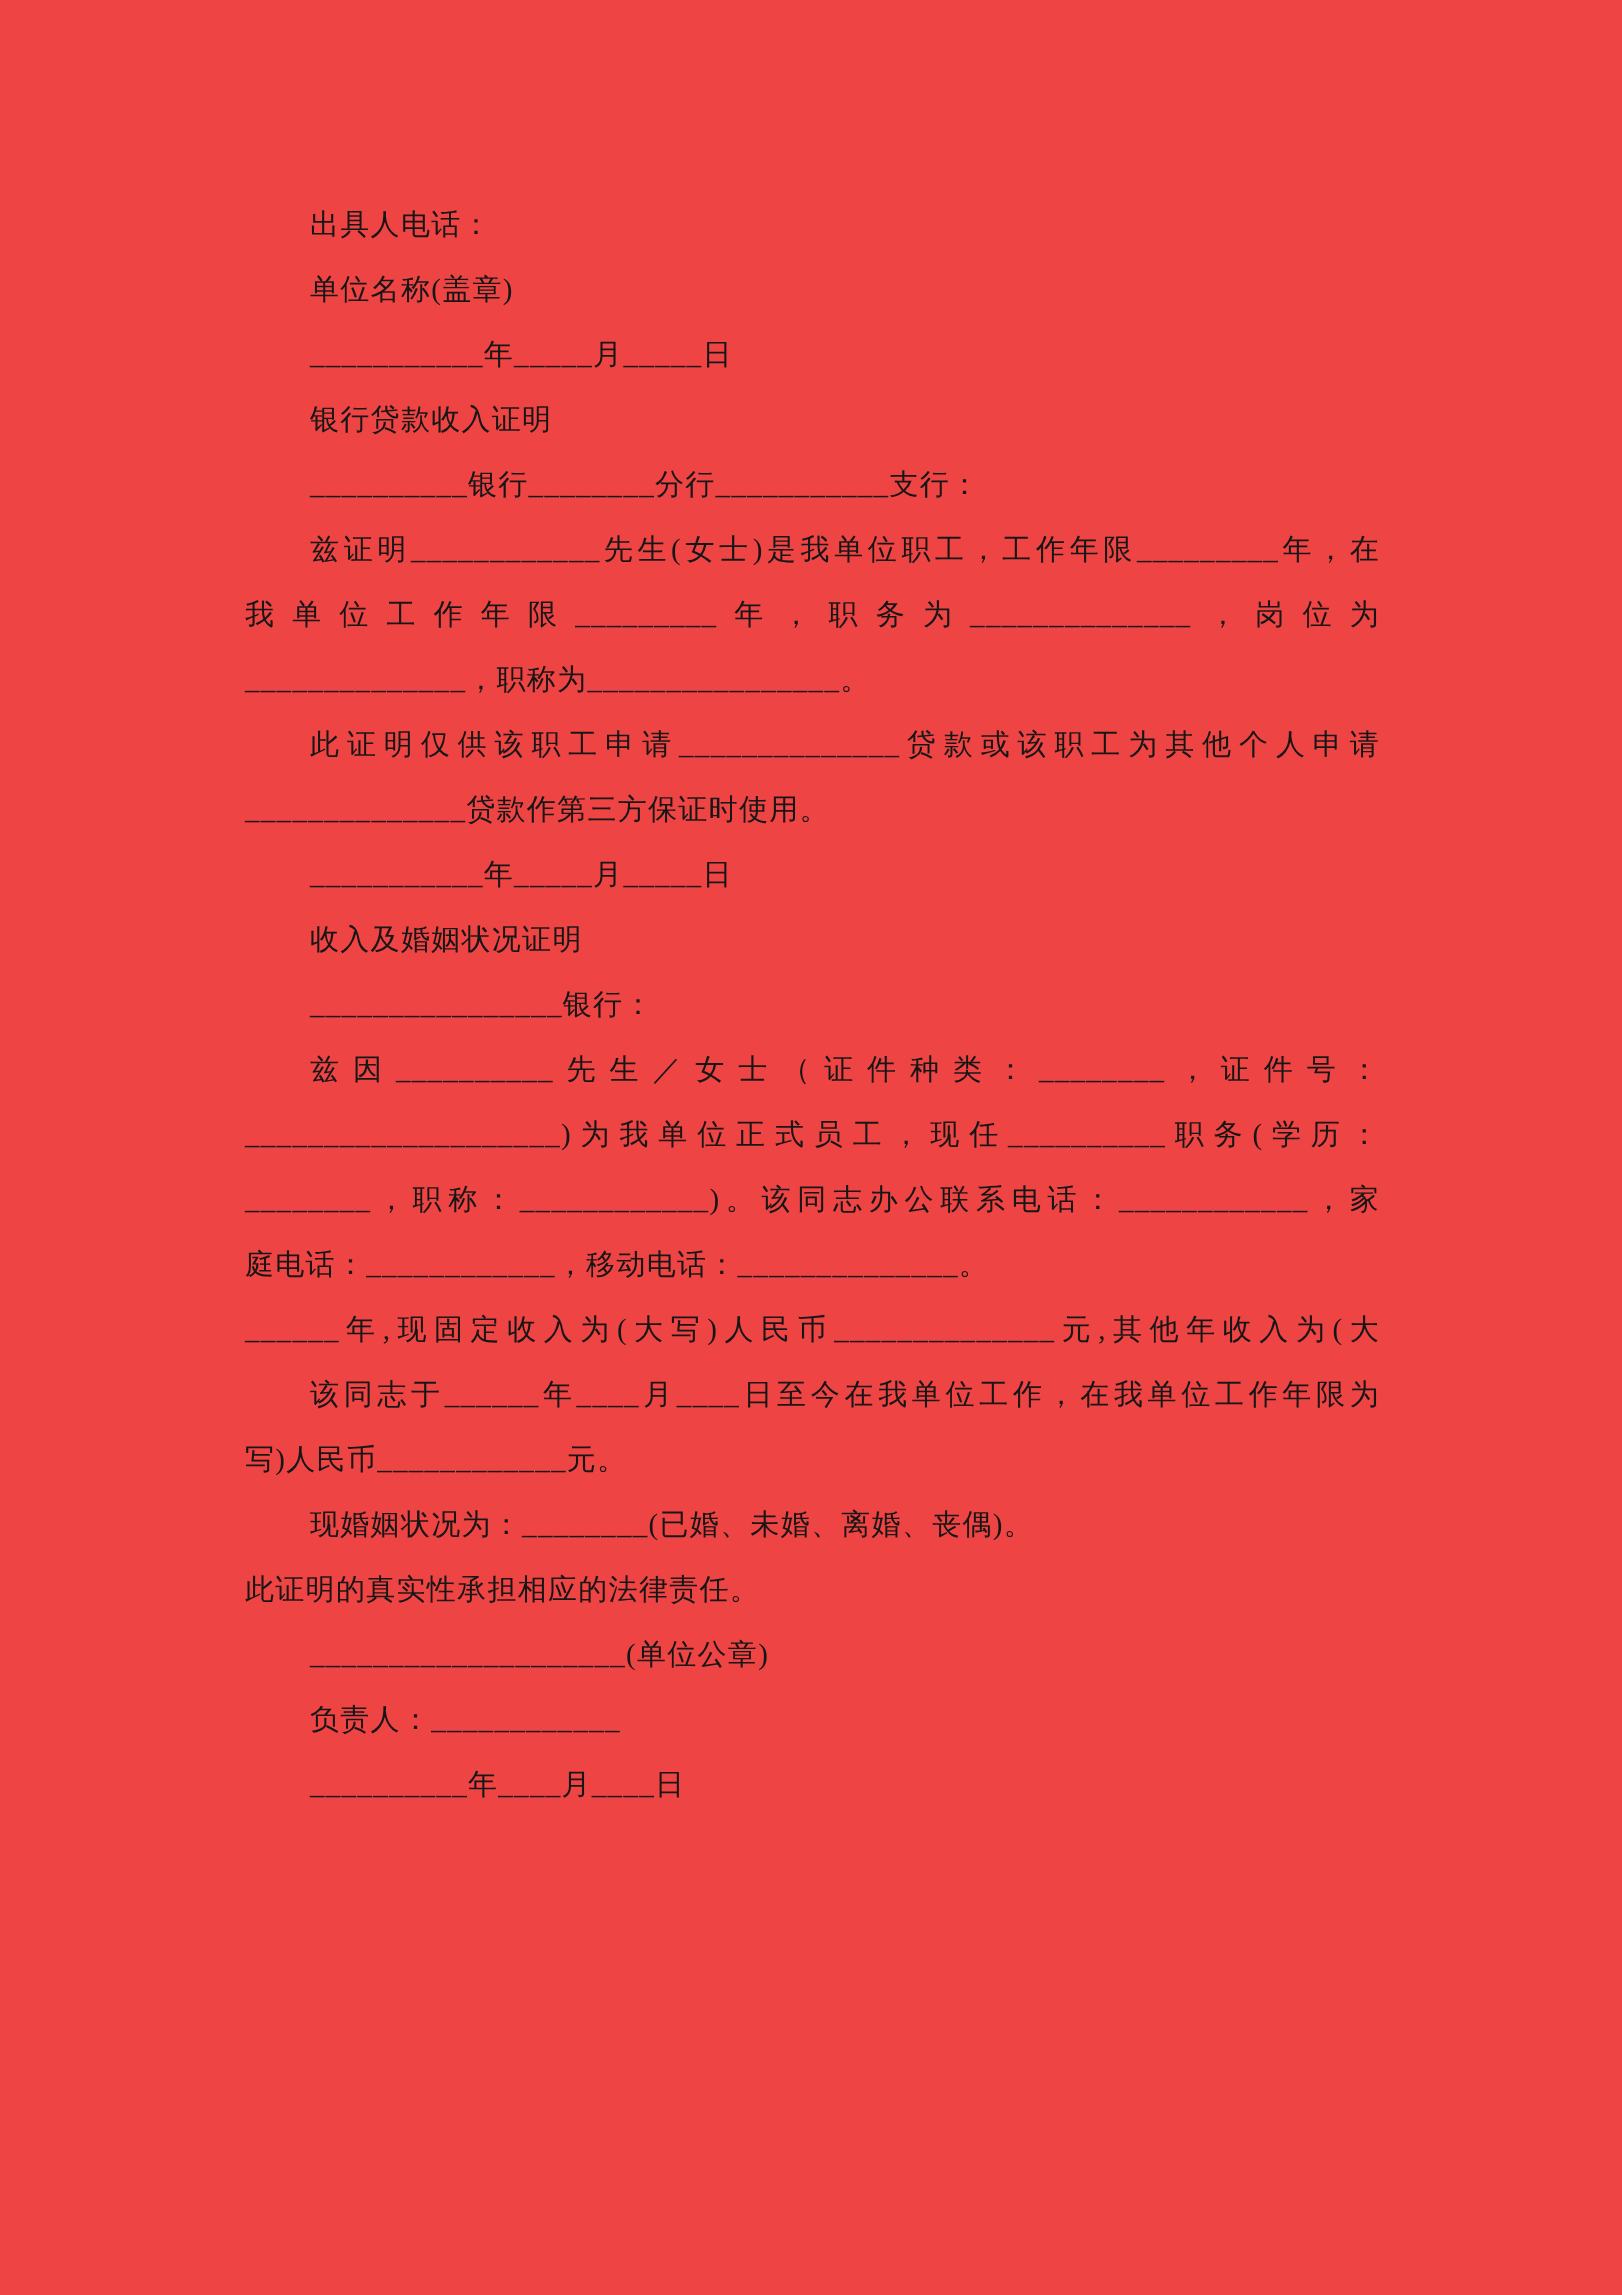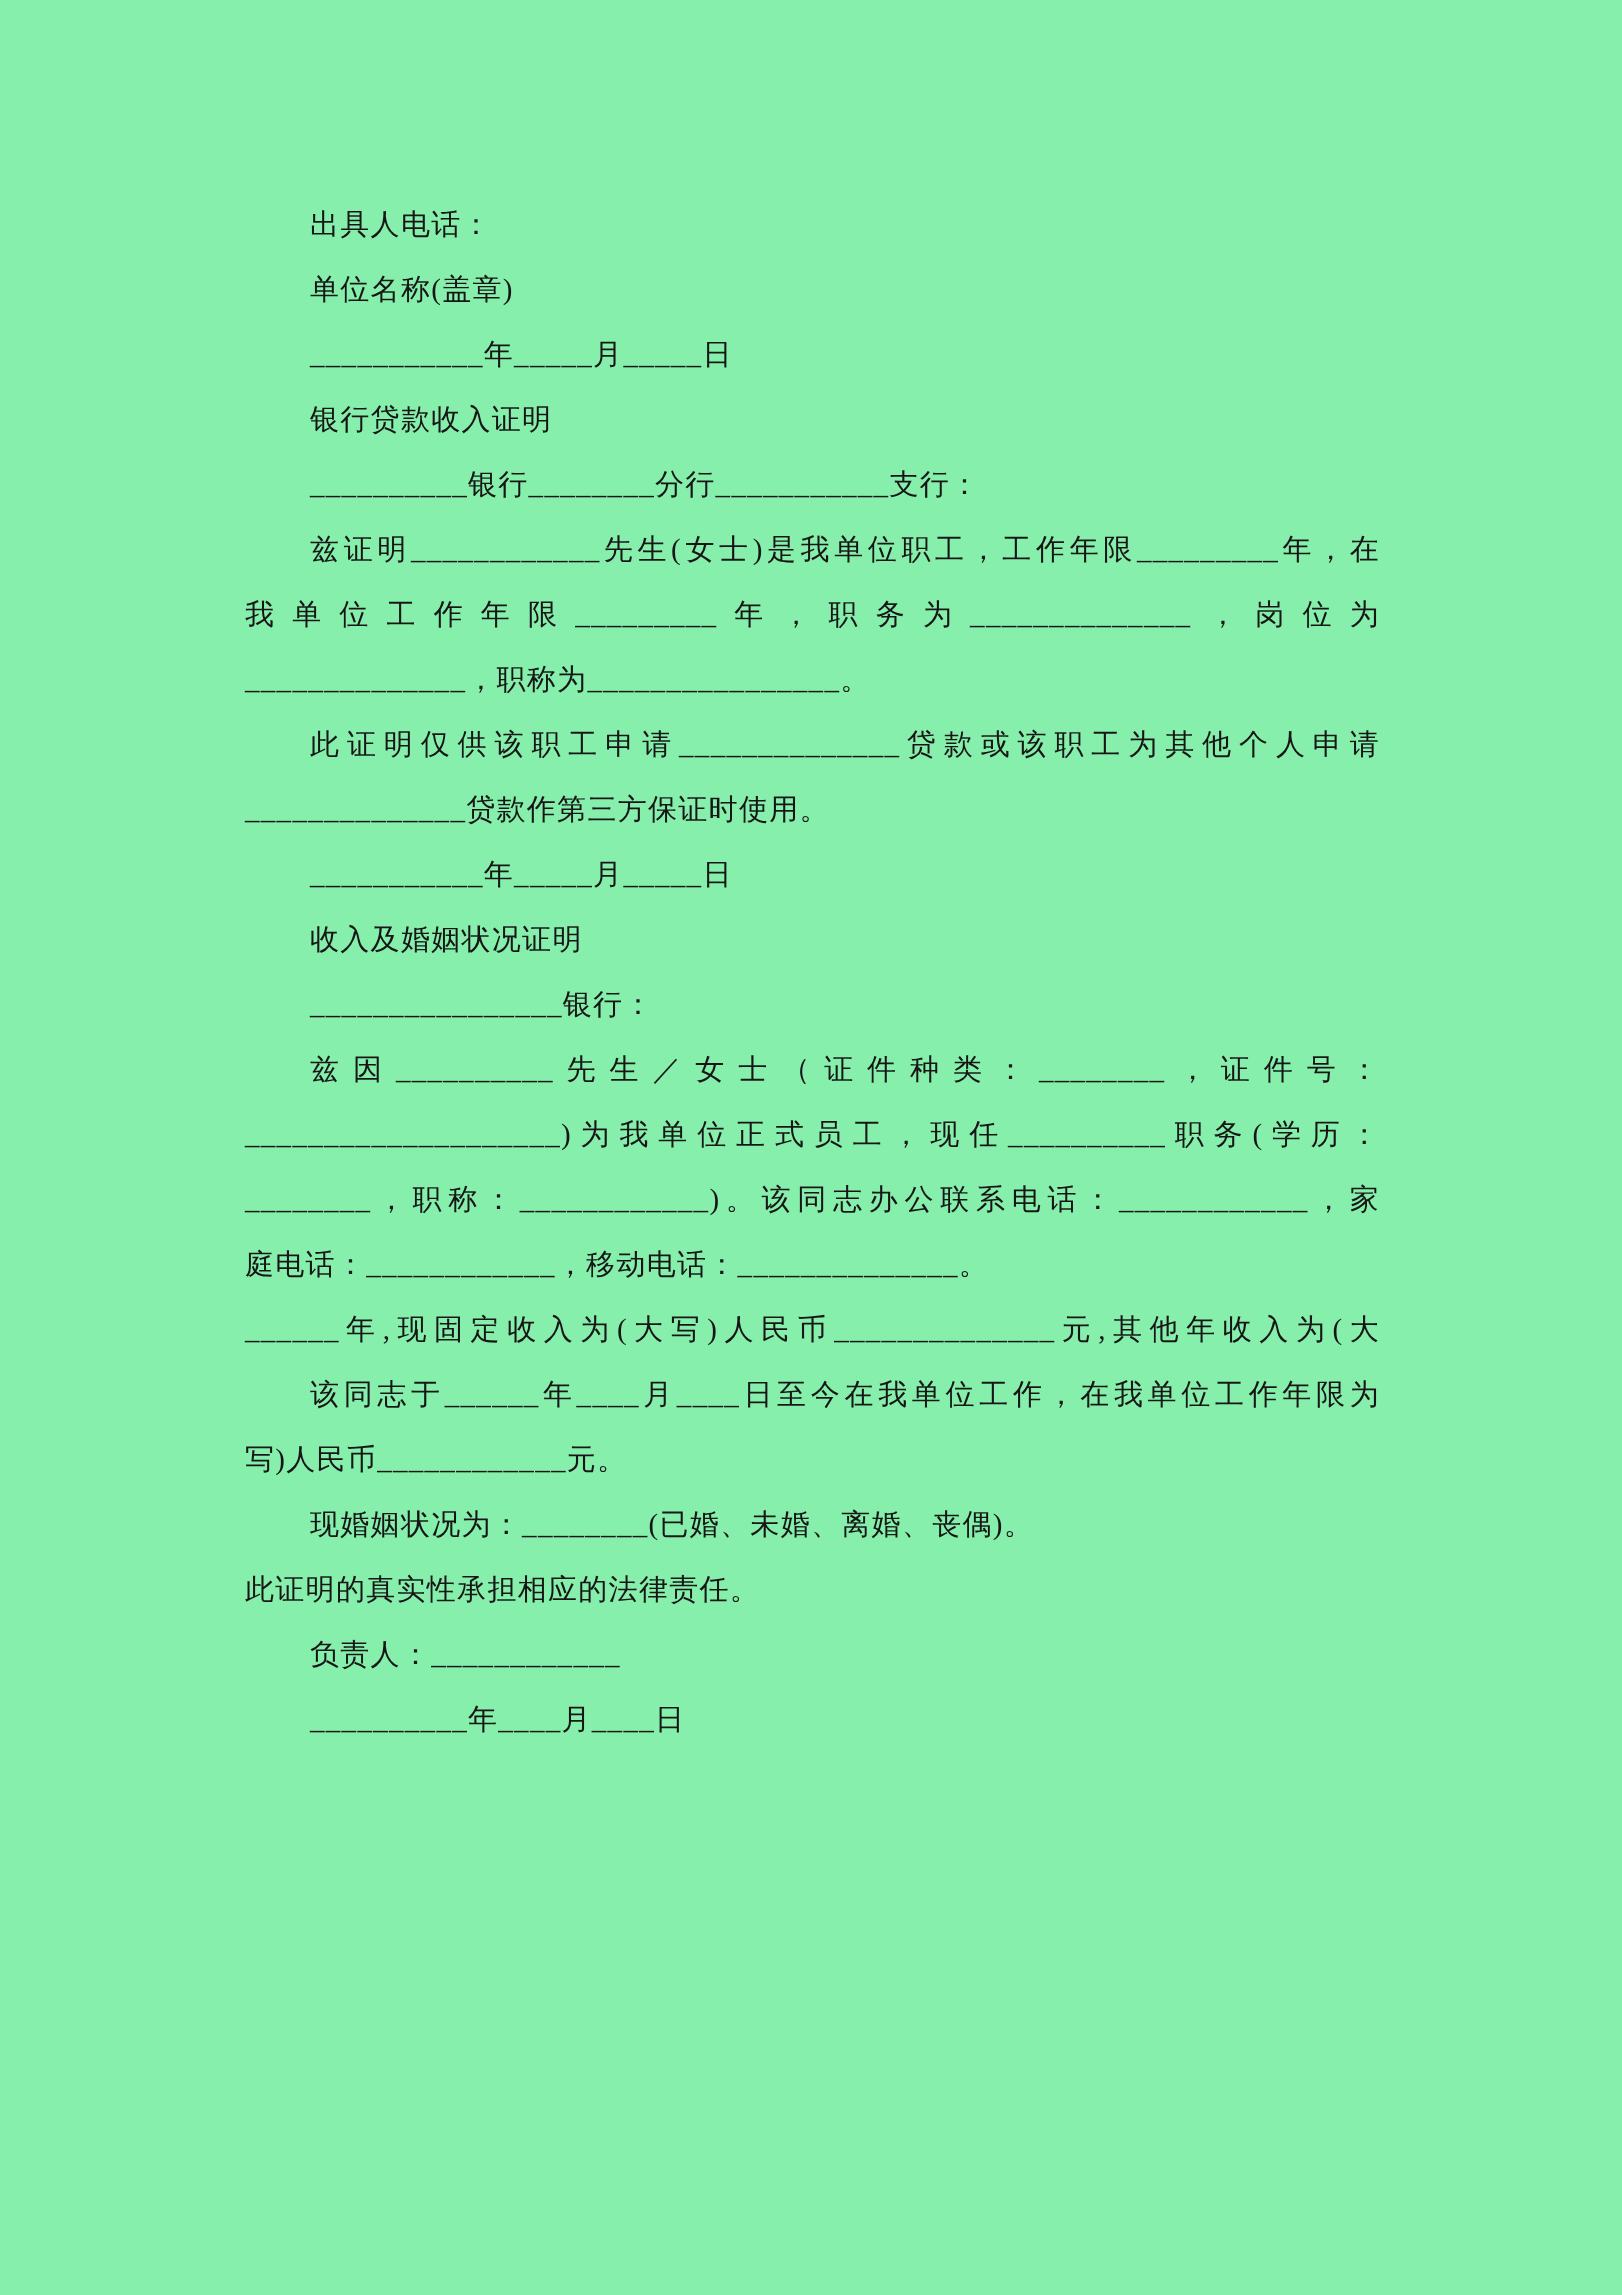--- a/index.html
+++ b/index.html
@@ -41,21 +41,21 @@
     text-indent: 65px;
   }
   .just {
     text-align: justify;
     text-align-last: justify;
   }
 </style>
 </head>
 <body style="background: rgb(250, 250, 250);">
 
-<div class="page" style="background: #86efac;">
+<div class="page" style="background: #ef4444;">
   <div class="doc" id="doc" style="color: rgb(22, 22, 22);">
       <div class="line ind">出具人电话：</div>
       <div class="line ind">单位名称(盖章)</div>
       <div class="line ind">___________年_____月_____日</div>
       <div class="line ind">银行贷款收入证明</div>
       <div class="line ind">__________银行________分行___________支行：</div>
       <div class="line ind just">兹证明____________先生(女士)是我单位职工，工作年限_________年，在</div>
       <div class="line just">我单位工作年限_________年，职务为______________，岗位为</div>
       <div class="line">______________，职称为________________。</div>
       <div class="line ind just">此证明仅供该职工申请______________贷款或该职工为其他个人申请</div>
@@ -65,17 +65,18 @@
       <div class="line ind">________________银行：</div>
       <div class="line ind just">兹因__________先生／女士（证件种类：________，证件号：</div>
       <div class="line just">____________________)为我单位正式员工，现任__________职务(学历：</div>
       <div class="line just">________，职称：____________)。该同志办公联系电话：____________，家</div>
       <div class="line">庭电话：____________，移动电话：______________。</div>
       <div class="line just">______年,现固定收入为(大写)人民币______________元,其他年收入为(大</div>
       <div class="line ind just">该同志于______年____月____日至今在我单位工作，在我单位工作年限为</div>
       <div class="line">写)人民币____________元。</div>
       <div class="line ind">现婚姻状况为：________(已婚、未婚、离婚、丧偶)。</div>
       <div class="line">此证明的真实性承担相应的法律责任。</div>
+      <div class="line ind">____________________(单位公章)</div>
       <div class="line ind">负责人：____________</div>
       <div class="line ind">__________年____月____日</div>
     </div>
 </div>
 
 
 </body></html>

